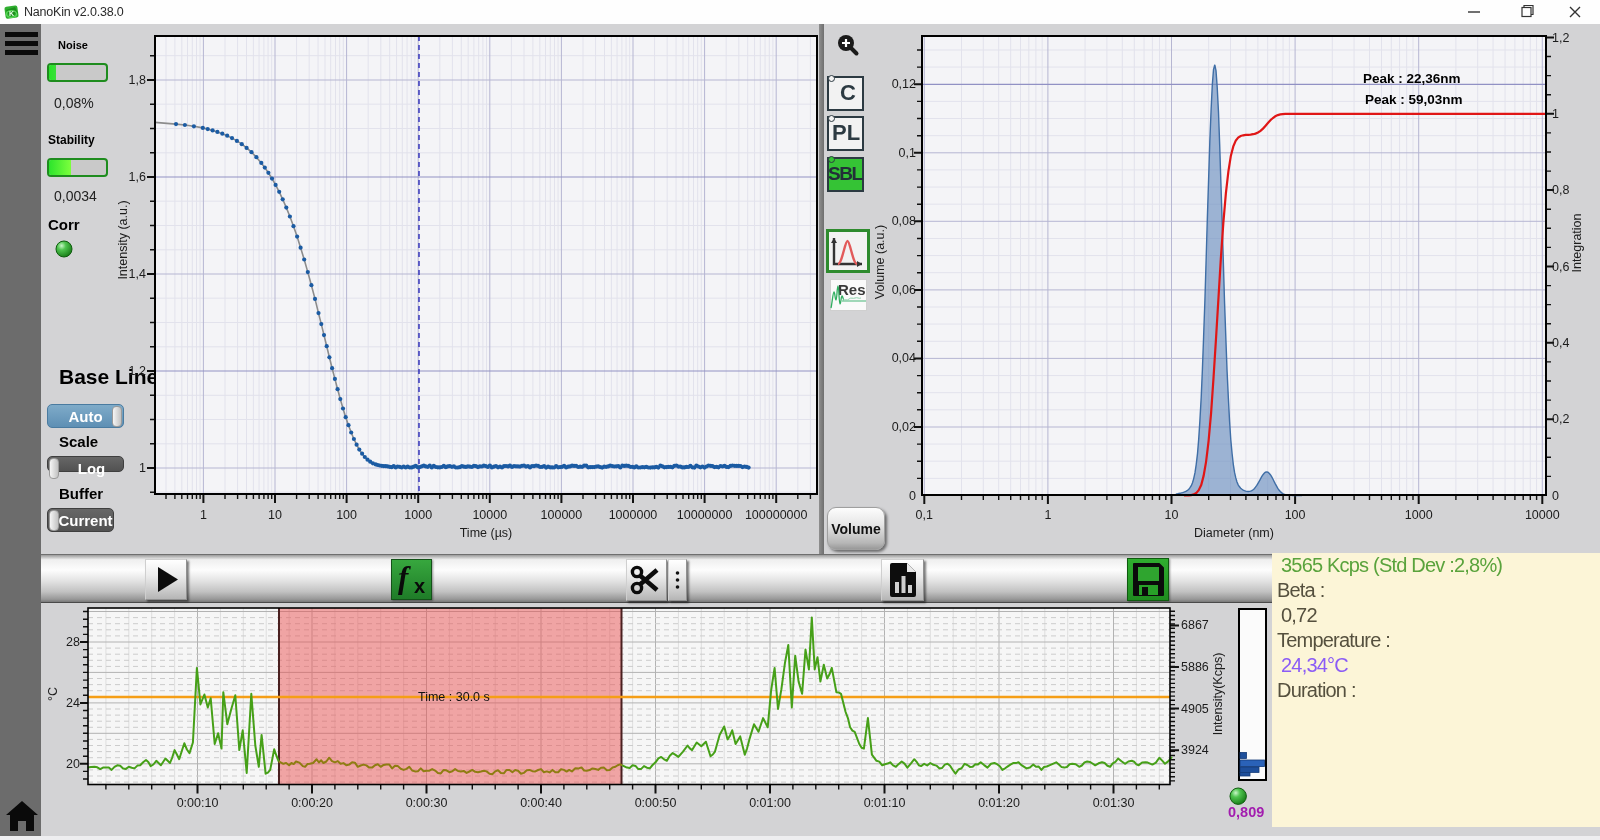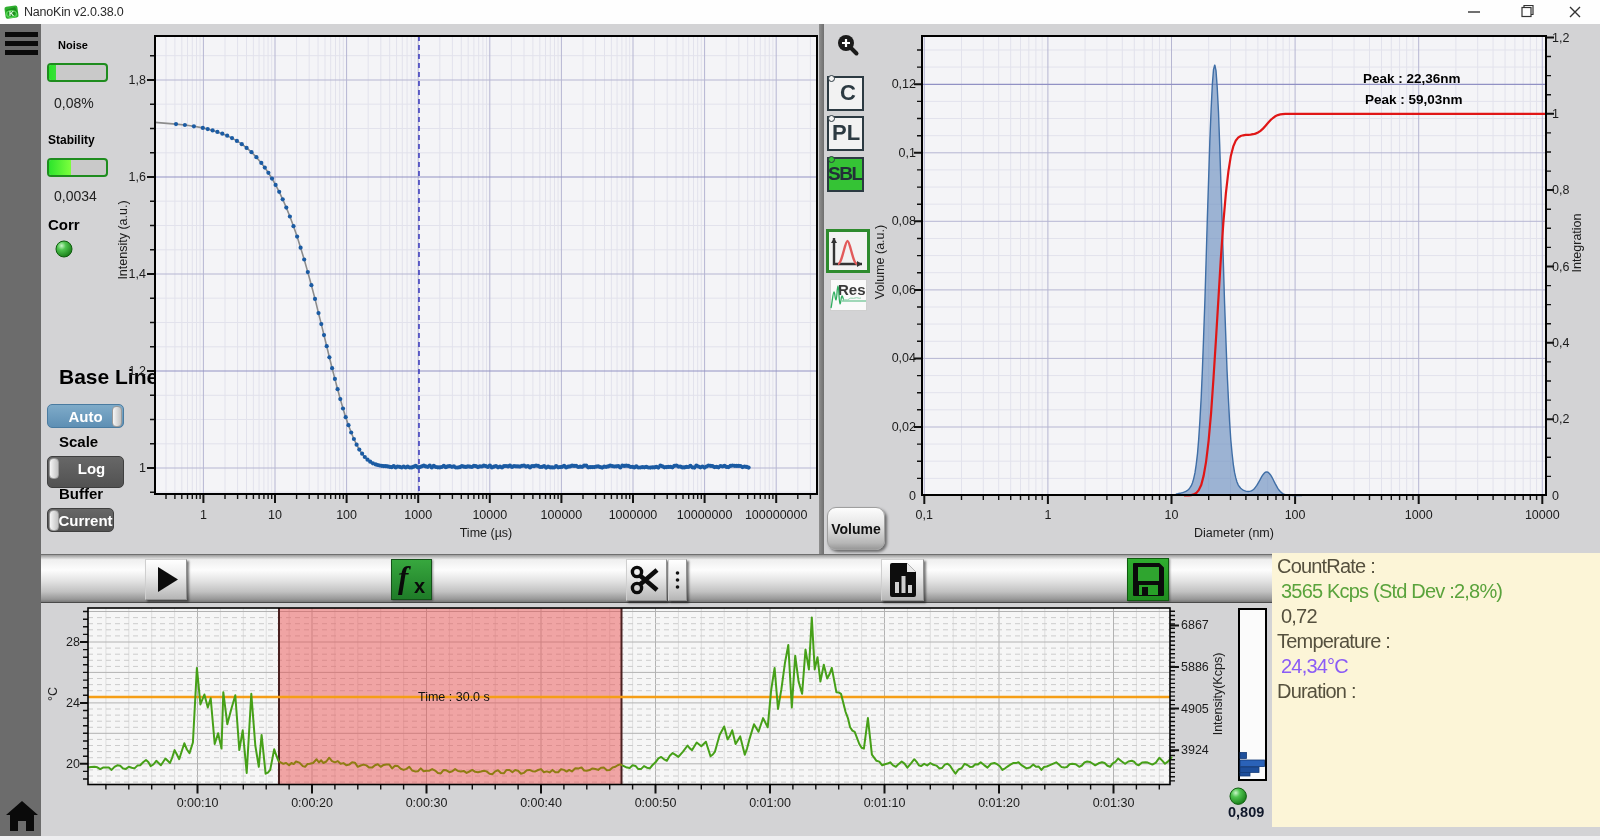--- a/index.html
+++ b/index.html
@@ -51,21 +51,21 @@
 <stop offset="0%" stop-color="#c8f5c8"></stop>
         <stop offset="35%" stop-color="#4fc44f"></stop>
         <stop offset="100%" stop-color="#157a15"></stop>
 </radialGradient>
     </defs>
 <circle cx="10" cy="10" r="8" fill="url(#ledc)" stroke="#0e5c0e" stroke-width="1"></circle>
   </svg>
 <div class="abs bold" style="left:59px;top:365px;font-size:21px">Base Line</div>
 <div class="toggle" style="left:47px;top:404px;width:77px;height:24px;background:linear-gradient(#7fabc9,#5e8fb4);border:1px solid #4a7ba0;line-height:23px">Auto<div class="handle" style="right:1px"></div></div>
 <div class="abs bold" style="left:59px;top:433px;font-size:15px">Scale</div>
-<div class="toggle" style="left:47px;top:456px;width:77px;height:32px;background:linear-gradient(#676767,#525252);border:1px solid #3f3f3f;line-height:23px"><span style="margin-left:12px">Log</span><div class="handle" style="left:1px"></div></div>
+<div class="toggle" style="left:47px;top:456px;width:77px;height:16px;background:linear-gradient(#676767,#525252);border:1px solid #3f3f3f;line-height:23px"><span style="margin-left:12px">Log</span><div class="handle" style="left:1px"></div></div>
 <div class="abs bold" style="left:59px;top:485px;font-size:15px">Buffer</div>
 <div class="toggle" style="left:47px;top:508px;width:67px;height:24px;background:linear-gradient(#676767,#525252);border:1px solid #3f3f3f;line-height:23px"><span style="margin-left:10px">Current</span><div class="handle" style="left:1px"></div></div>
 
 <div class="abs" style="left:819px;top:24px;width:5px;height:530px;background:linear-gradient(90deg,#8f8f8f,#6f6f6f)"></div>
 
 <svg class="abs" width="26" height="26" viewBox="0 0 26 26" style="left:835px;top:33px">
 <circle cx="11" cy="10" r="8" fill="#1a1a1a"></circle>
 <path d="M7 10h8M11 6v8" stroke="#fff" stroke-width="2.2"></path>
 <path d="M16.5 15.5l5 5" stroke="#1a1a1a" stroke-width="4" stroke-linecap="round"></path>
 </svg>
@@ -490,21 +490,21 @@
 <svg width="20.4" height="20.4" viewBox="0 0 20.4 20.4" style="position:absolute;left:1228.3px;top:785.8px">
 <defs>
       <radialGradient id="ledb" cx="35%" cy="30%" r="75%">
 <stop offset="0%" stop-color="#c8f5c8"></stop>
         <stop offset="35%" stop-color="#4fc44f"></stop>
         <stop offset="100%" stop-color="#157a15"></stop>
 </radialGradient>
     </defs>
 <circle cx="10.2" cy="10.2" r="8.2" fill="url(#ledb)" stroke="#0e5c0e" stroke-width="1"></circle>
   </svg>
-<div class="abs bold" style="left:1228px;top:804px;font-size:14.5px;color:#0f172a">0,809</div>
+<div class="abs bold" style="left:1228px;top:804px;font-size:14.5px;color:#a21caf">0,809</div>
 
 <div class="abs" style="left:1272px;top:553px;width:328px;height:274px;background:#fcf5d7;color:#55503e;font-size:20px;letter-spacing:-0.8px">
-<div style="margin:1px 0 0 5px;line-height:24.9px">CountRate :</div>
 <div style="margin-left:9px;line-height:24.9px;color:#5aa33c">3565 Kcps (Std Dev :2,8%)</div>
+<div style="margin-left:5px;line-height:24.9px">Beta :</div>
 <div style="margin-left:9px;line-height:24.9px">0,72</div>
 <div style="margin-left:5px;line-height:24.9px">Temperature :</div>
 <div style="margin-left:9px;line-height:24.9px;color:#8b5cf6">24,34°C</div>
 <div style="margin-left:5px;line-height:24.9px">Duration :</div>
 </div>
 </body></html>

